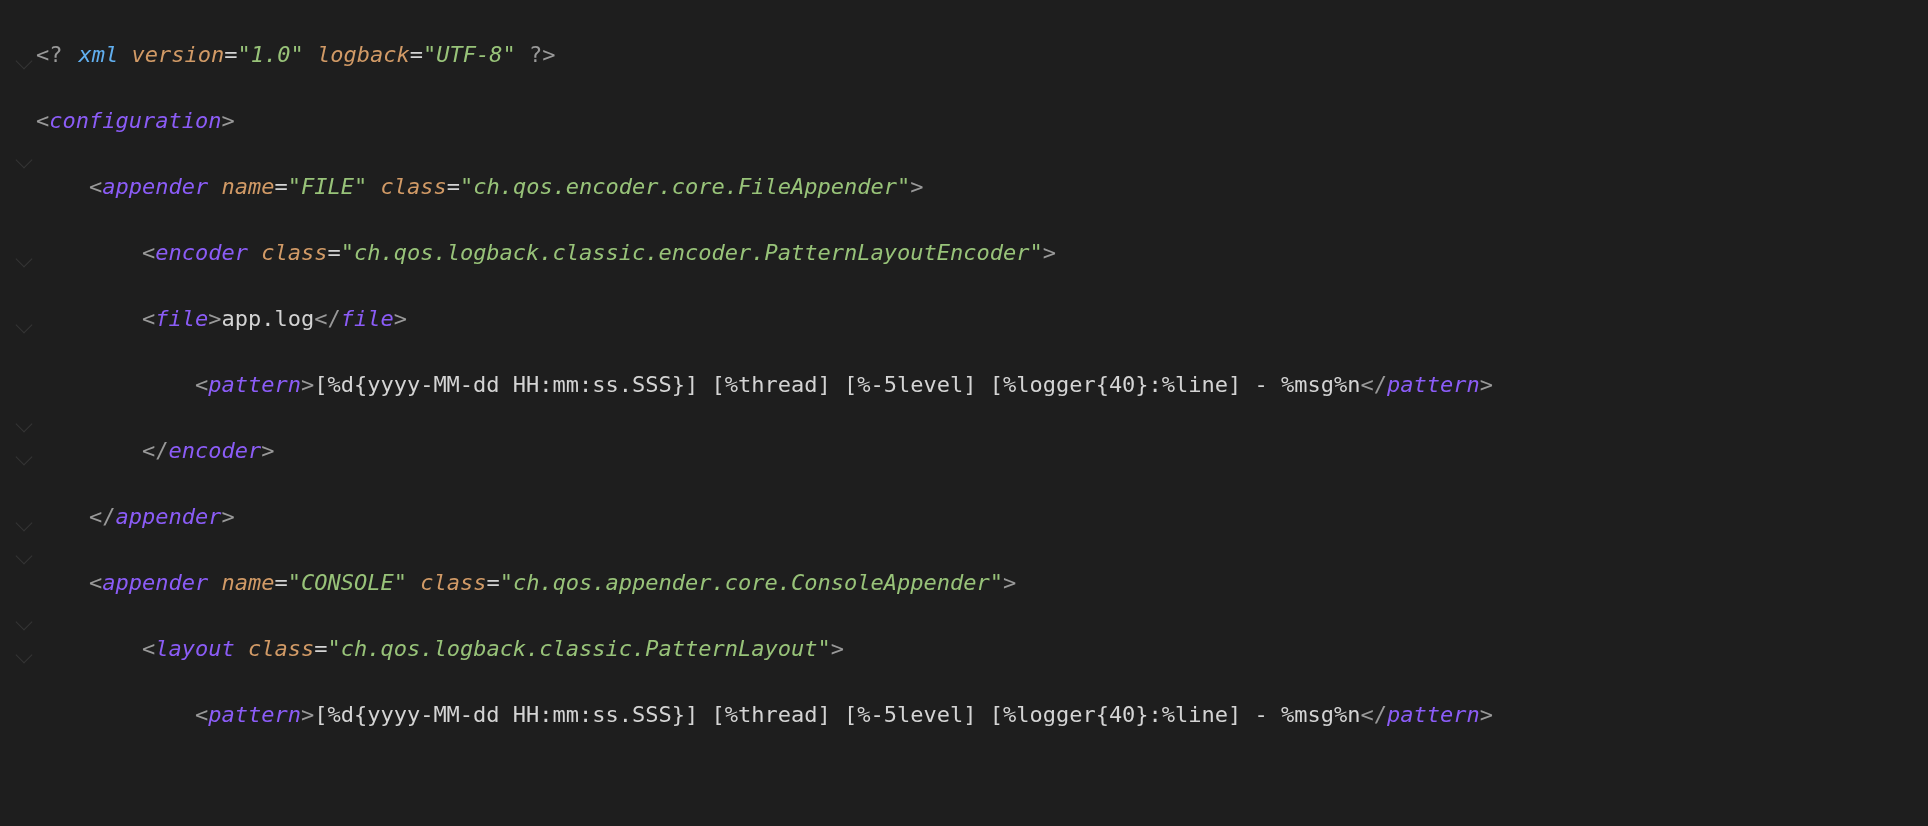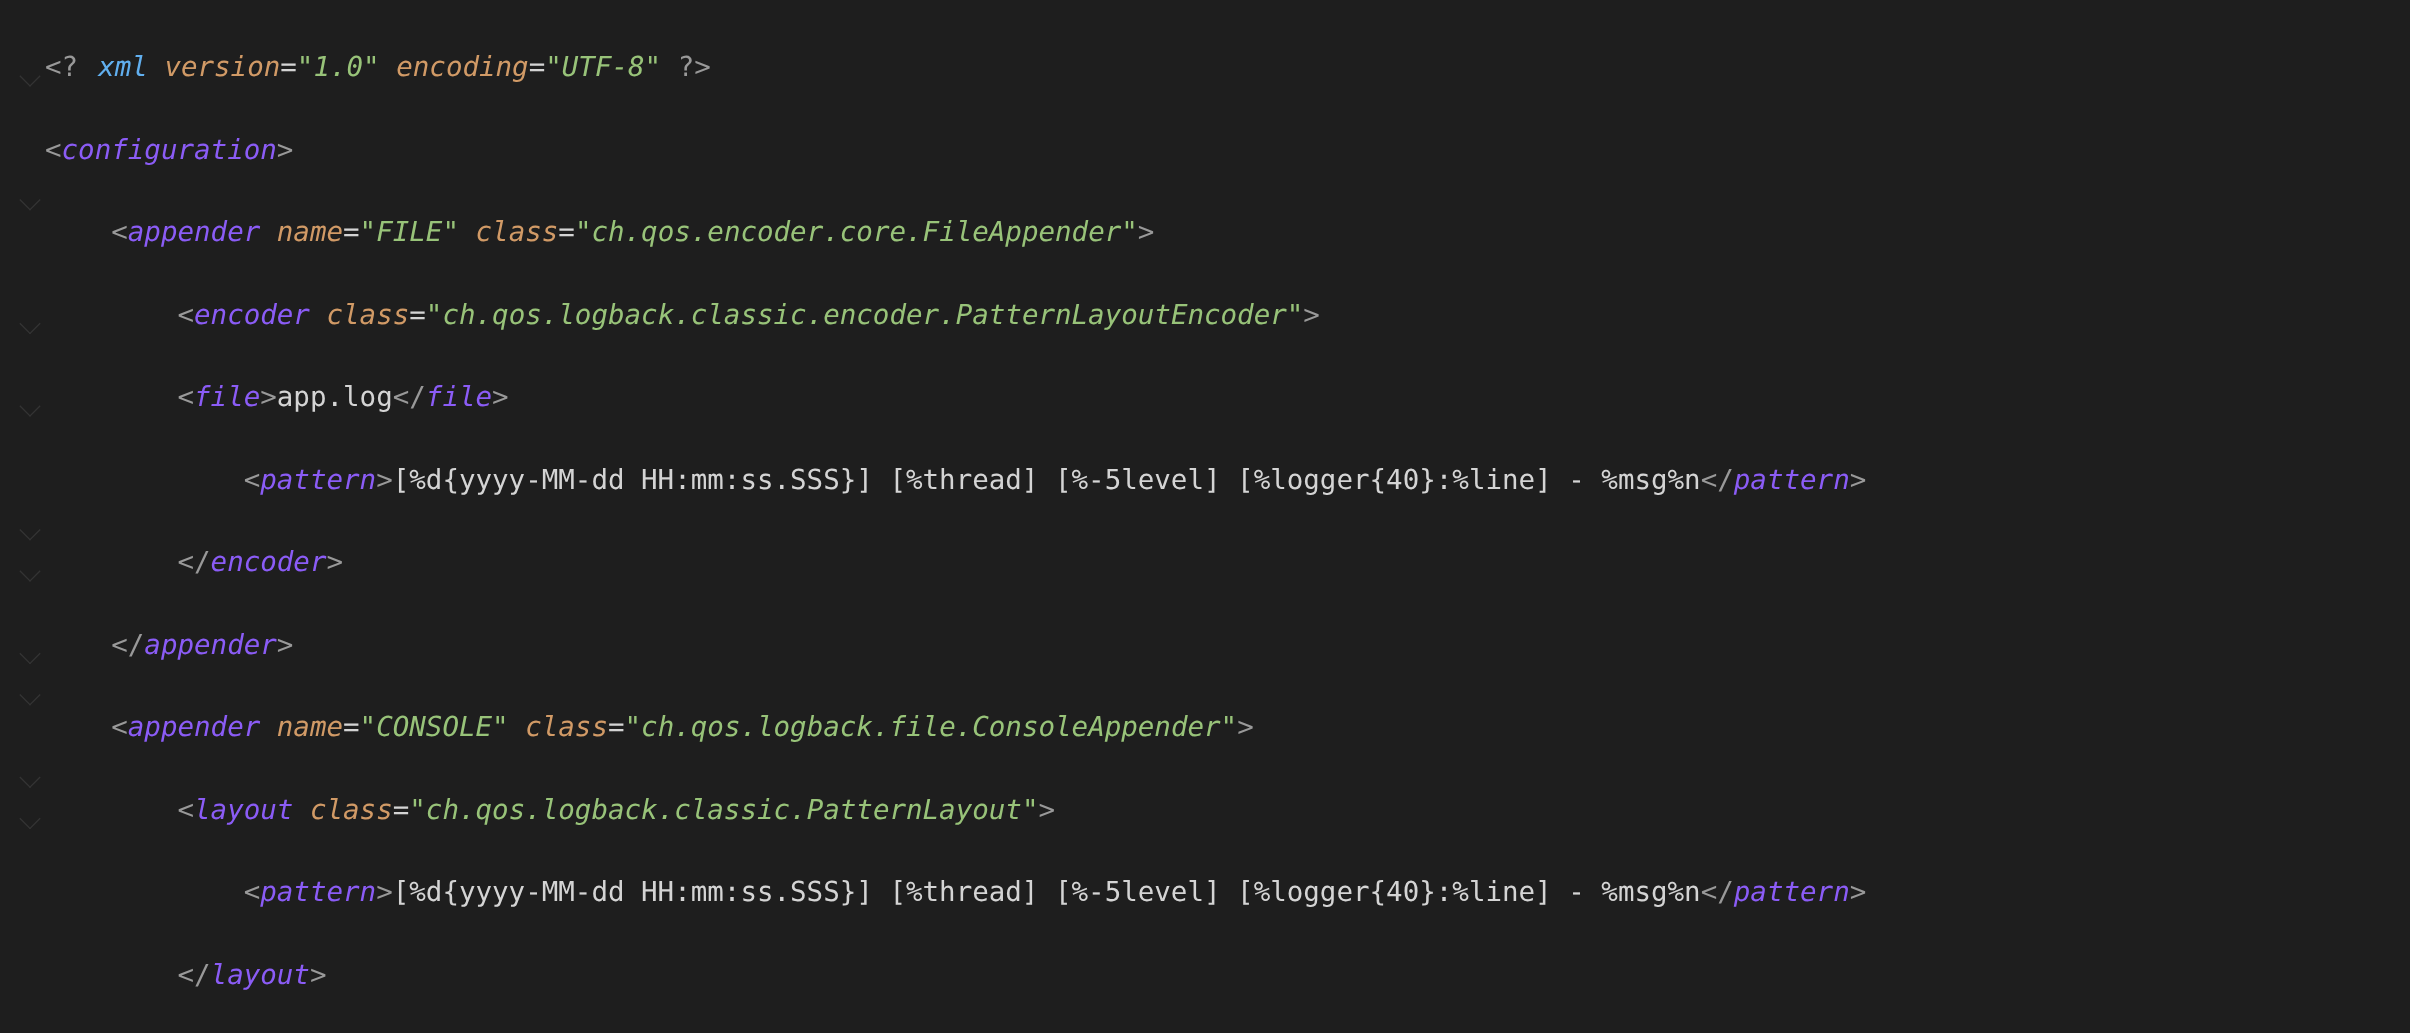--- a/index.html
+++ b/index.html
@@ -50,32 +50,31 @@
   <div class="fold-marker" style="top:319px"></div>
   <div class="fold-marker" style="top:418px"></div>
   <div class="fold-marker" style="top:451px"></div>
   <div class="fold-marker" style="top:517px"></div>
   <div class="fold-marker" style="top:550px"></div>
   <div class="fold-marker" style="top:616px"></div>
   <div class="fold-marker" style="top:649px"></div>
 </div>
 
 <div class="code">
-<div class="line"><span class="bracket">&lt;?</span><span class="xml-q">xml</span> <span class="attr">version</span><span class="eq">=</span><span class="value">"<span>1.0</span>"</span> <span class="attr">encoding</span><span class="eq">=</span><span class="value">"<span>UTF-8</span>"</span> <span class="bracket">?&gt;</span></div>
+<div class="line"><span class="bracket">&lt;?</span><span class="xml-q">xml</span> <span class="attr">version</span><span class="eq">=</span><span class="value">"<span>1.0</span>"</span> <span class="attr">logback</span><span class="eq">=</span><span class="value">"<span>UTF-8</span>"</span> <span class="bracket">?&gt;</span></div>
 <div class="line"><span class="bracket">&lt;</span><span class="tag">configuration</span><span class="bracket">&gt;</span></div>
 <div class="line">    <span class="bracket">&lt;</span><span class="tag">appender</span> <span class="attr">name</span><span class="eq">=</span><span class="value">"<span>FILE</span>"</span> <span class="attr">class</span><span class="eq">=</span><span class="value">"<span>ch.qos.encoder.core.FileAppender</span>"</span><span class="bracket">&gt;</span></div>
 <div class="line">        <span class="bracket">&lt;</span><span class="tag">encoder</span> <span class="attr">class</span><span class="eq">=</span><span class="value">"<span>ch.qos.logback.classic.encoder.PatternLayoutEncoder</span>"</span><span class="bracket">&gt;</span></div>
 <div class="line">        <span class="bracket">&lt;</span><span class="tag">file</span><span class="bracket">&gt;</span><span class="text">app.log</span><span class="bracket">&lt;/</span><span class="tag">file</span><span class="bracket">&gt;</span></div>
 <div class="line">            <span class="bracket">&lt;</span><span class="tag">pattern</span><span class="bracket">&gt;</span><span class="text">[%d{yyyy-MM-dd HH:mm:ss.SSS}] [%thread] [%-5level] [%logger{40}:%line] - %msg%n</span><span class="bracket">&lt;/</span><span class="tag">pattern</span><span class="bracket">&gt;</span></div>
 <div class="line">        <span class="bracket">&lt;/</span><span class="tag">encoder</span><span class="bracket">&gt;</span></div>
 <div class="line">    <span class="bracket">&lt;/</span><span class="tag">appender</span><span class="bracket">&gt;</span></div>
-<div class="line">    <span class="bracket">&lt;</span><span class="tag">appender</span> <span class="attr">name</span><span class="eq">=</span><span class="value">"<span>CONSOLE</span>"</span> <span class="attr">class</span><span class="eq">=</span><span class="value">"<span>ch.qos.logback.file.ConsoleAppender</span>"</span><span class="bracket">&gt;</span></div>
+<div class="line">    <span class="bracket">&lt;</span><span class="tag">appender</span> <span class="attr">name</span><span class="eq">=</span><span class="value">"<span>CONSOLE</span>"</span> <span class="attr">class</span><span class="eq">=</span><span class="value">"<span>ch.qos.appender.core.ConsoleAppender</span>"</span><span class="bracket">&gt;</span></div>
 <div class="line">        <span class="bracket">&lt;</span><span class="tag">layout</span> <span class="attr">class</span><span class="eq">=</span><span class="value">"<span>ch.qos.logback.classic.PatternLayout</span>"</span><span class="bracket">&gt;</span></div>
 <div class="line">            <span class="bracket">&lt;</span><span class="tag">pattern</span><span class="bracket">&gt;</span><span class="text">[%d{yyyy-MM-dd HH:mm:ss.SSS}] [%thread] [%-5level] [%logger{40}:%line] - %msg%n</span><span class="bracket">&lt;/</span><span class="tag">pattern</span><span class="bracket">&gt;</span></div>
-<div class="line">        <span class="bracket">&lt;/</span><span class="tag">layout</span><span class="bracket">&gt;</span></div>
 
 
 
 
 
 
 
 
 </div>
 

